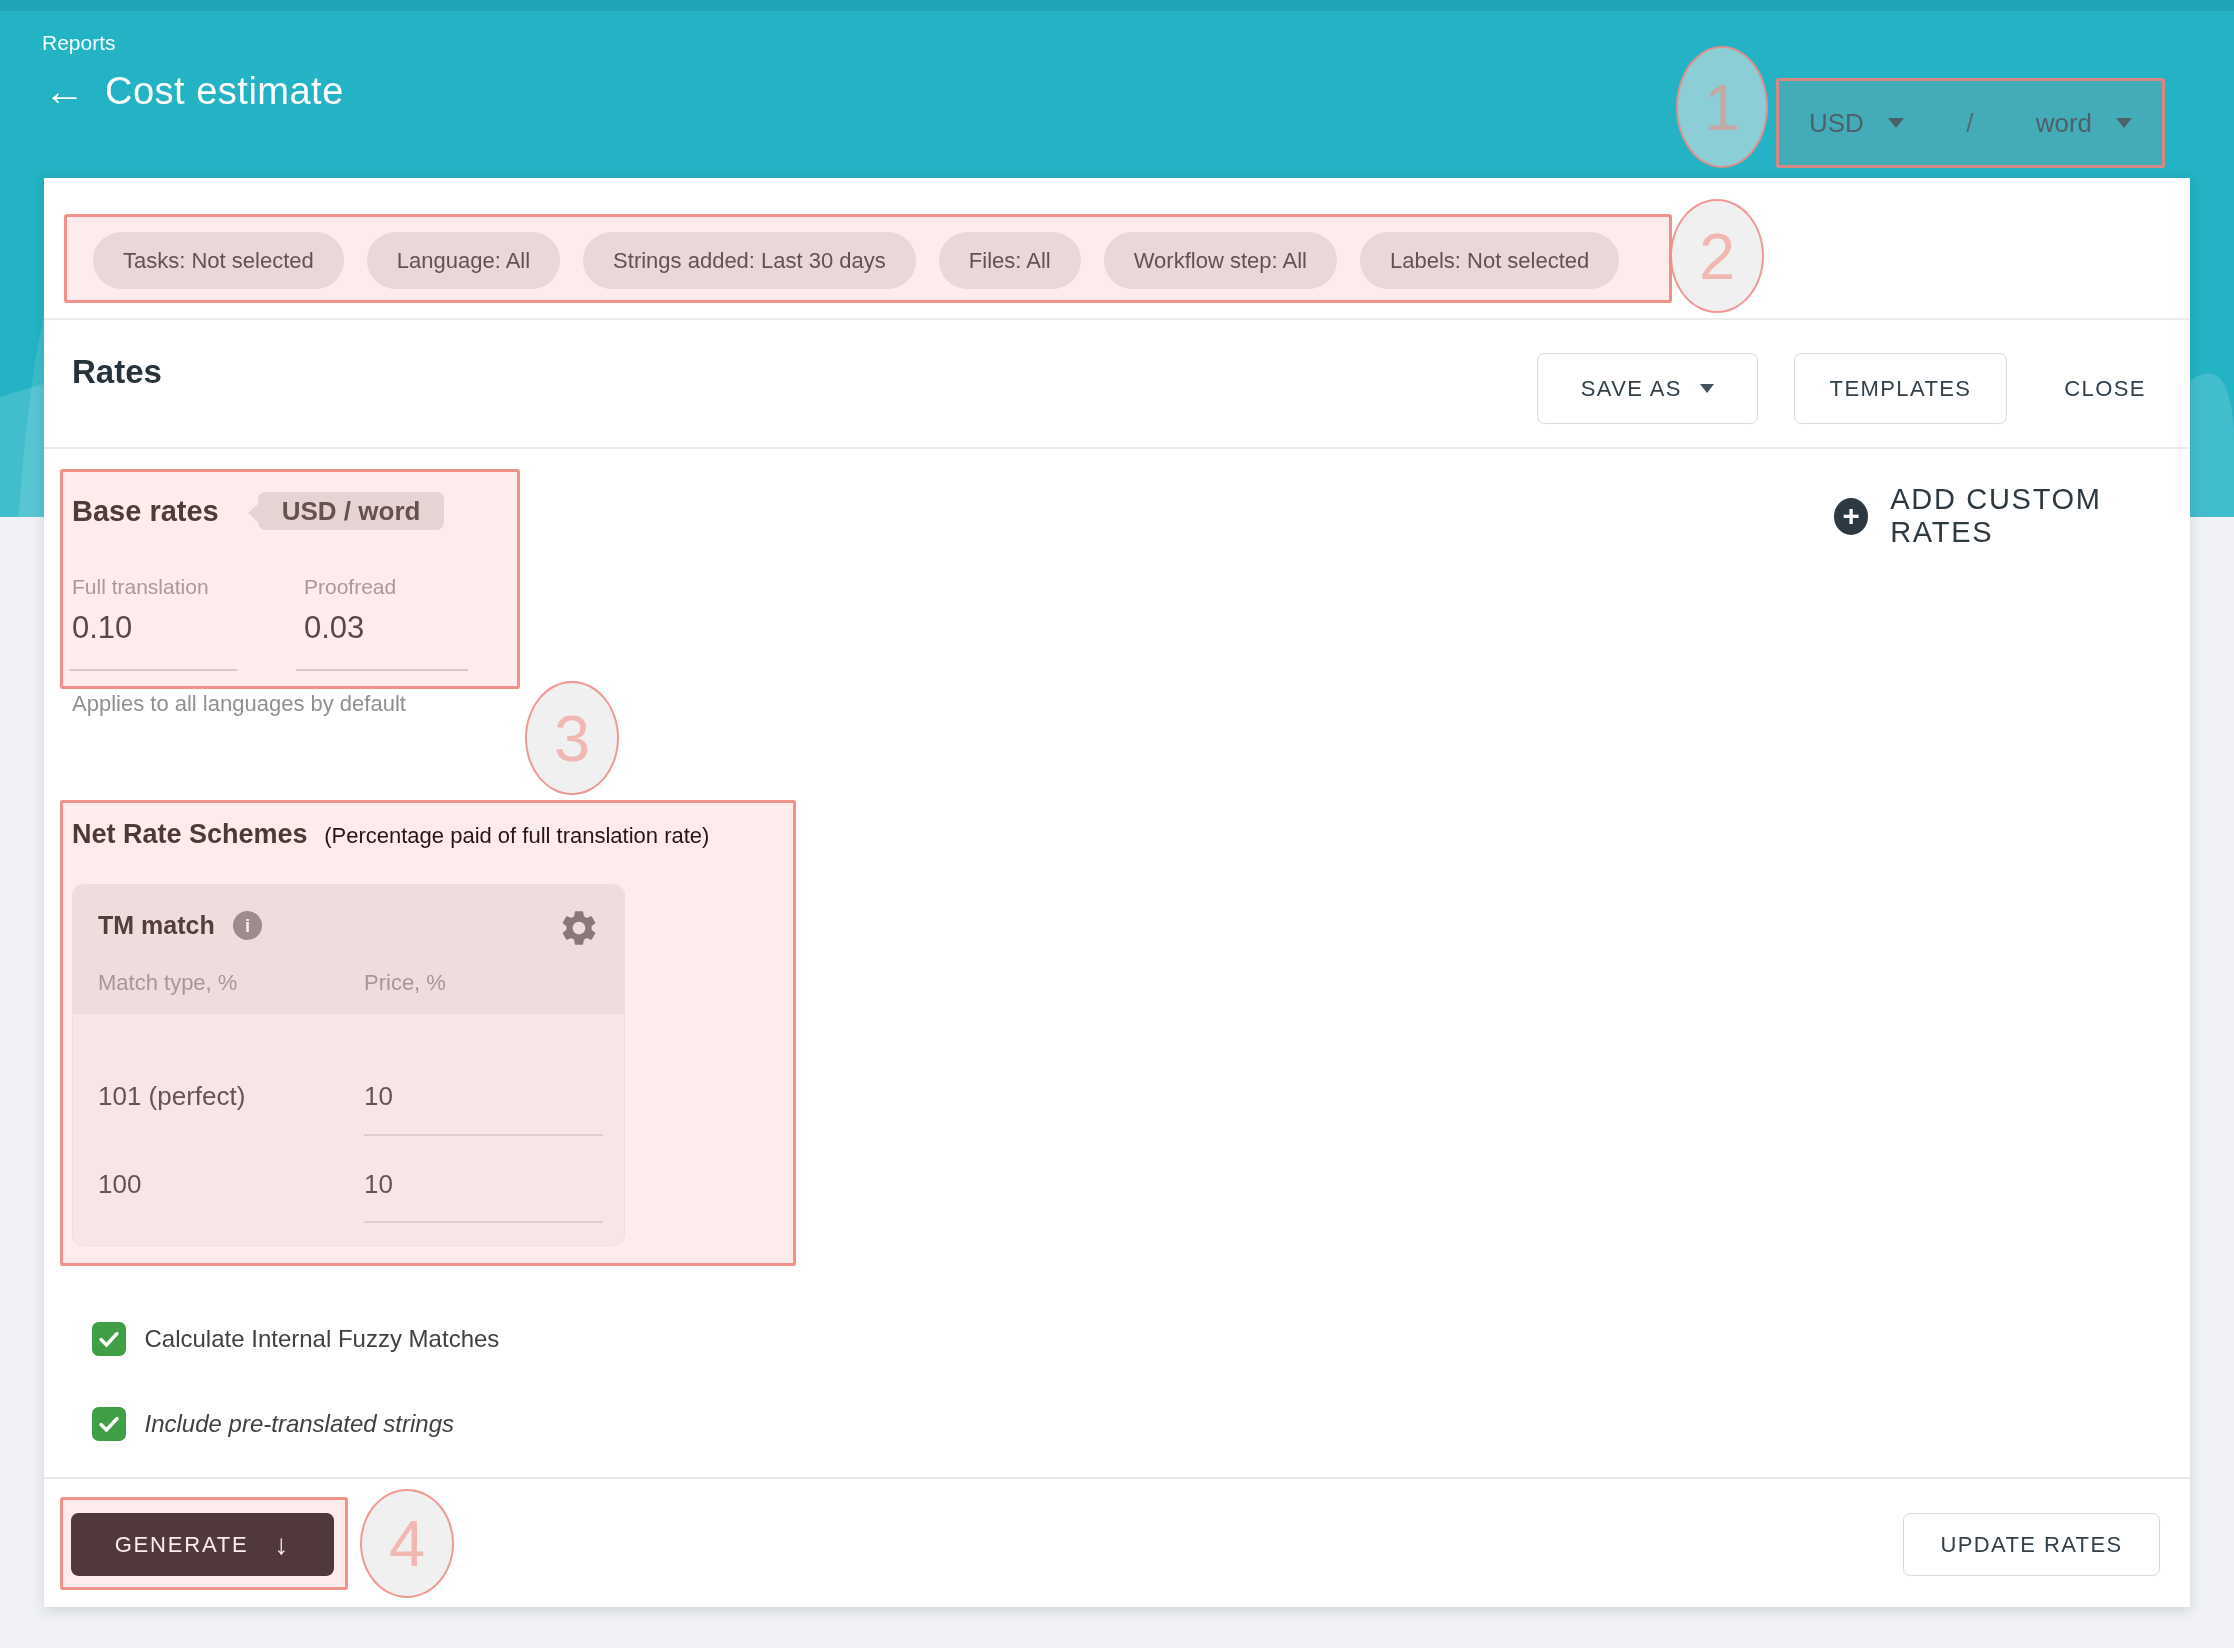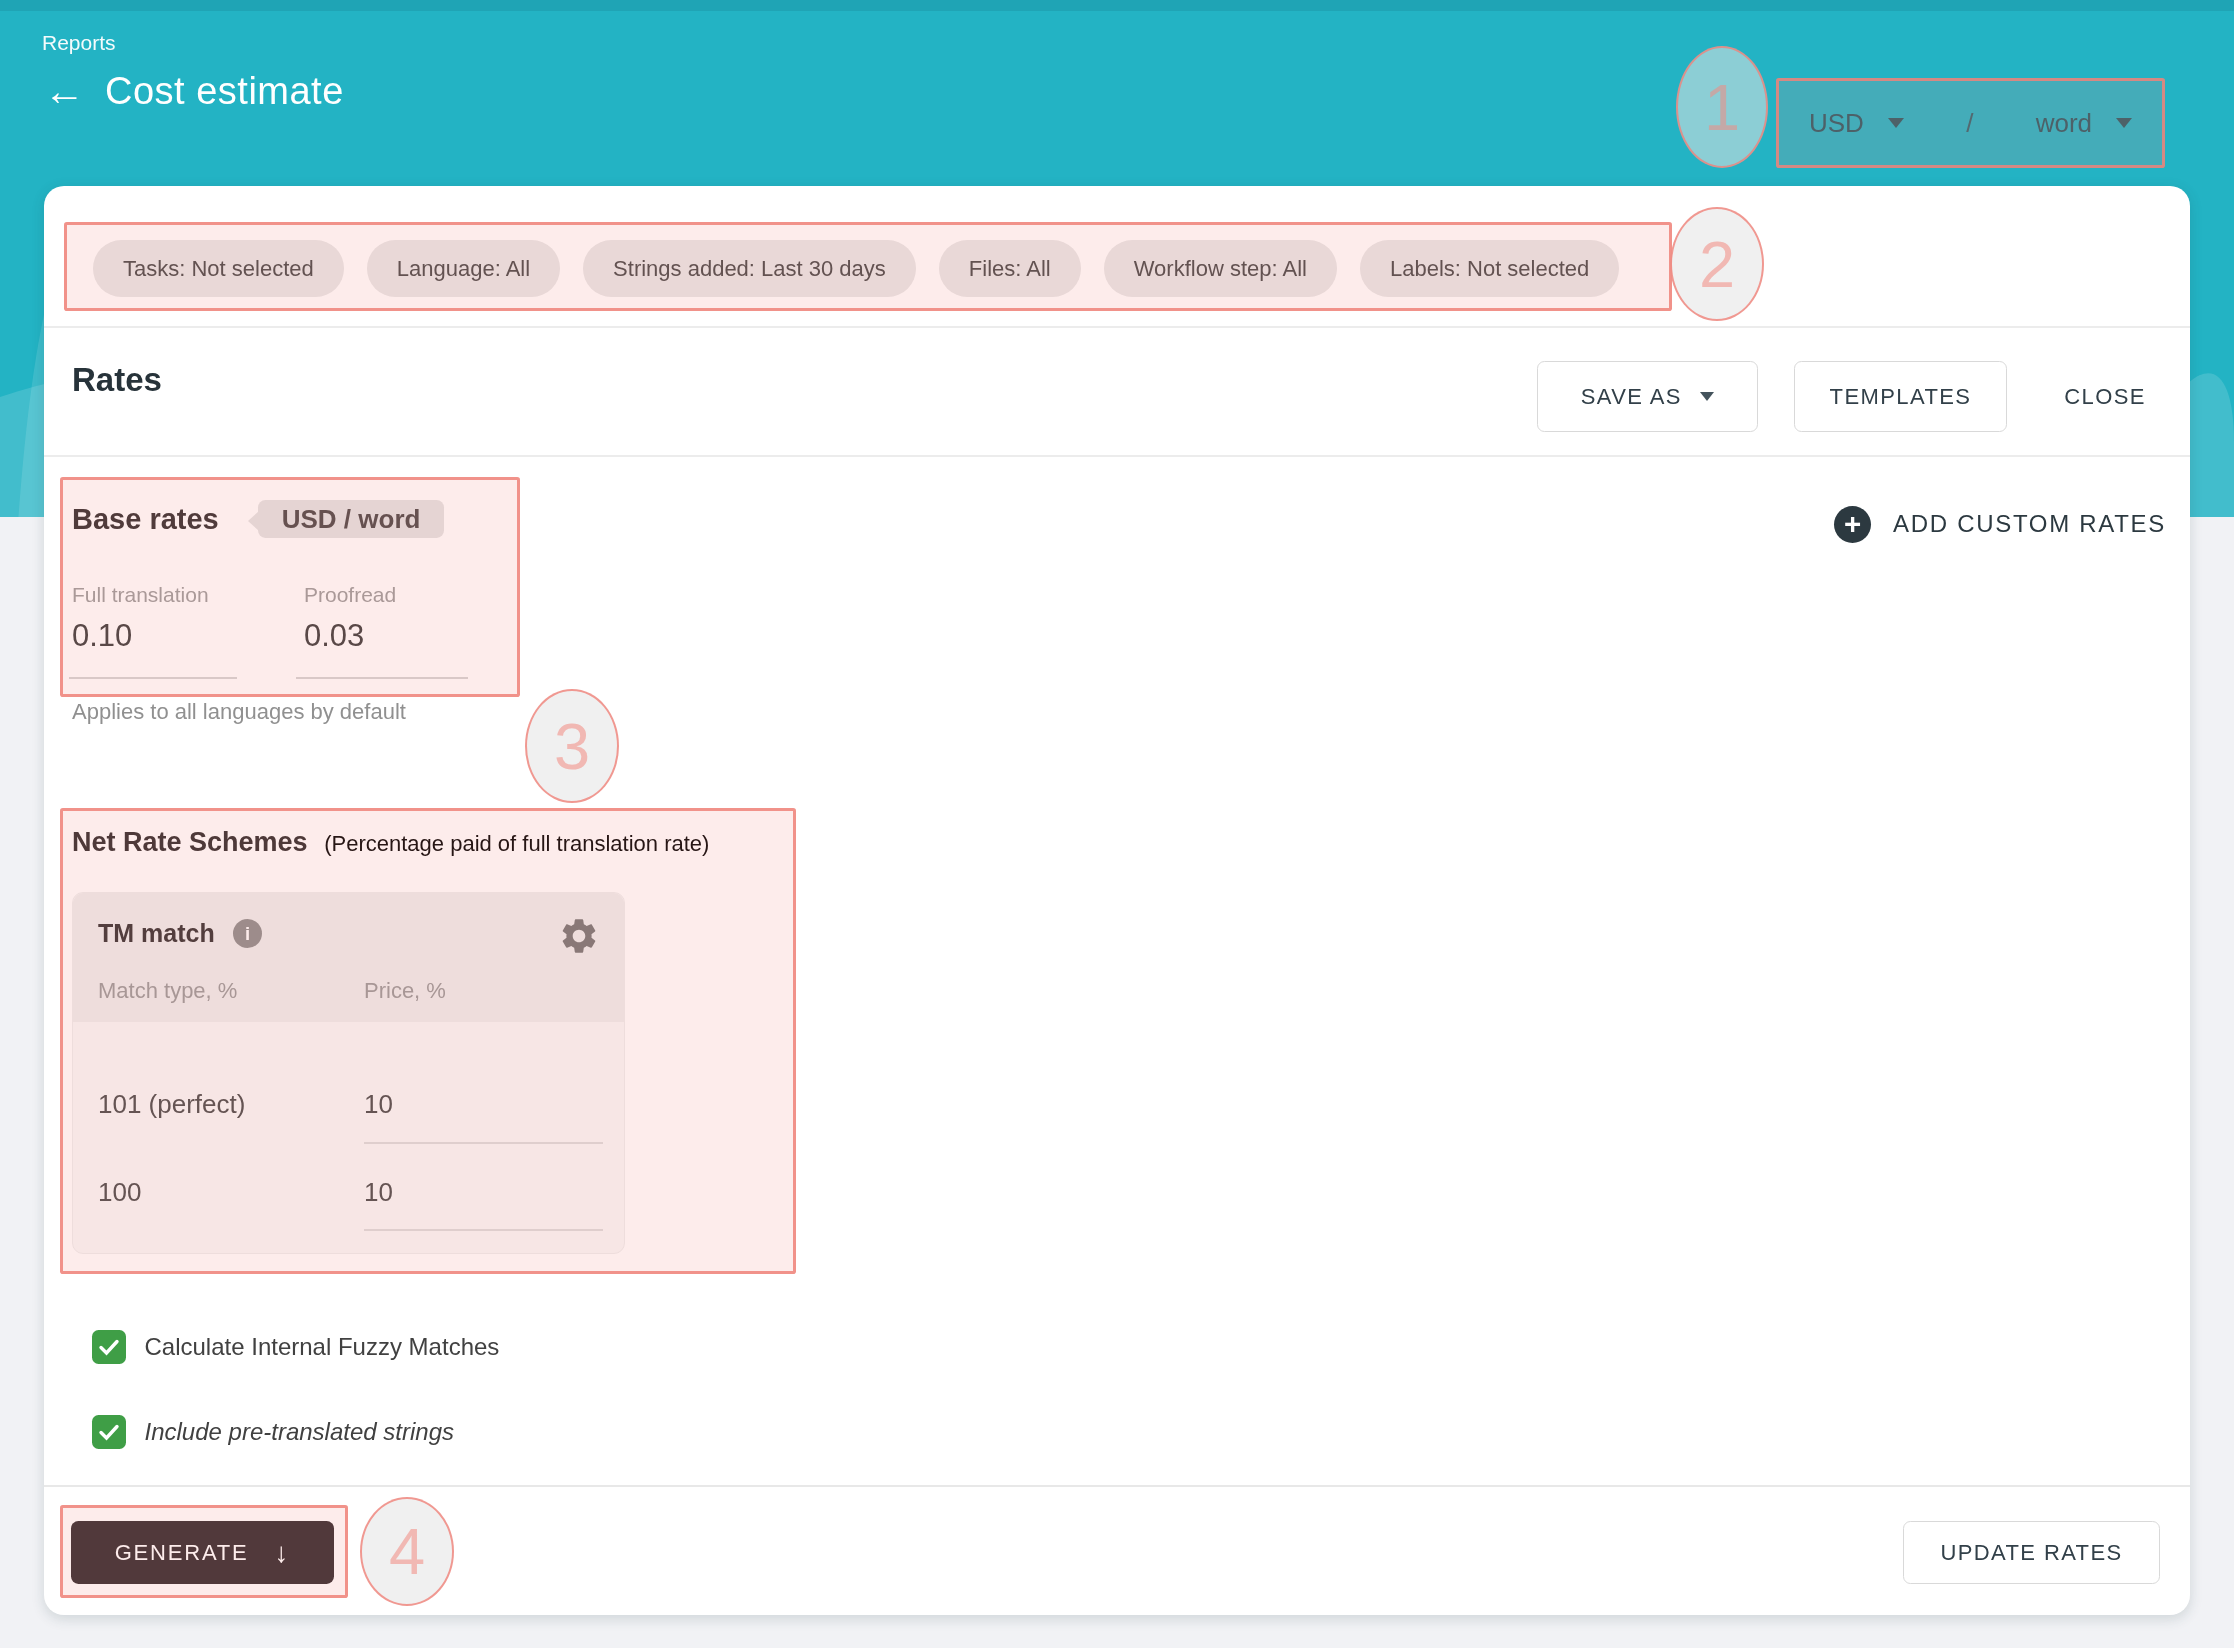--- a/index.html
+++ b/index.html
@@ -16,21 +16,21 @@
   .page-title{font-size:38px;color:#ffffff;font-weight:400;letter-spacing:0.5px;}
 
   
   .currency-selector{position:absolute;left:1776px;top:78px;width:389px;height:90px;display:flex;align-items:center;justify-content:space-between;padding:0 33px;box-sizing:border-box;z-index:2;}
   .dd{display:flex;align-items:center;gap:24px;cursor:pointer;}
   .dd-label{font-size:26px;font-weight:500;color:#2e5a64;}
   .caret-teal{width:0;height:0;border-left:8.3px solid transparent;border-right:8.3px solid transparent;border-top:10px solid #2e5a64;}
   .slash{font-size:26px;color:#35636d;}
 
   
-  .card{position:absolute;left:44px;top:178px;width:2146px;height:1429px;background:#ffffff;border-radius:20px;box-shadow:0 3.7px 13px rgba(30,60,70,0.16);z-index:1;margin-top:8px;}
+  .card{position:absolute;left:44px;top:178px;width:2146px;height:1429px;background:#ffffff;border-radius:1px;box-shadow:0 3.7px 13px rgba(30,60,70,0.16);z-index:1;}
 
   
   .chips-row{position:absolute;left:49px;top:54px;height:57px;display:flex;align-items:center;gap:23px;}
   .chip{height:57px;line-height:57px;padding:0 30px;border-radius:29px;background:#e7e7e7;color:#484848;font-size:22px;white-space:nowrap;cursor:pointer;}
 
   .divider{position:absolute;left:0;width:2146px;height:1.8px;background:#ececec;}
 
   
   .rates-title{position:absolute;left:28px;top:175px;font-size:33px;font-weight:600;color:#27333a;}
   .btn{position:absolute;box-sizing:border-box;height:71px;border:1.8px solid #d9d9d9;border-radius:7.4px;background:#fff;display:flex;align-items:center;justify-content:center;gap:18.5px;font-size:22px;font-weight:500;letter-spacing:1.4px;color:#324049;cursor:pointer;}
@@ -42,21 +42,21 @@
   .base-title{font-size:29px;font-weight:700;color:#322d2e;}
   .unit-tag{position:relative;margin-left:39px;height:34px;display:flex;align-items:center;padding:2px 24px;background:#e3e3e3;border-radius:7.4px;font-size:26px;font-weight:700;color:#4c4747;}
   .unit-tag::before{content:"";position:absolute;left:-10px;top:11px;width:0;height:0;border-top:10px solid transparent;border-bottom:10px solid transparent;border-right:11px solid #e3e3e3;}
   .field-label{position:absolute;font-size:21px;color:#9c9c9c;}
   .field-value{position:absolute;font-size:31px;color:#3c3c3c;}
   .u-line{position:absolute;height:1.8px;background:#d4d4d4;}
   .note{position:absolute;left:28px;top:513px;font-size:22px;color:#909090;}
 
   .add-custom{position:absolute;left:1790px;top:317px;height:42px;display:flex;align-items:center;gap:22px;cursor:pointer;}
   .plus-circle{width:37px;height:37px;border-radius:50%;background:#2c3940;color:#fff;font-size:29.5px;font-weight:700;display:flex;align-items:center;justify-content:center;line-height:1;}
-  .add-custom-label{font-size:24px;font-weight:500;letter-spacing:1.7px;color:#2c3940;}
+  .add-custom-label{font-size:29px;font-weight:500;letter-spacing:1.7px;color:#2c3940;}
 
   
   .nrs-title-row{position:absolute;left:28px;top:641px;display:flex;align-items:baseline;gap:16.6px;}
   .nrs-title{font-size:27px;font-weight:700;color:#2f2a2b;}
   .nrs-subtitle{font-size:22px;color:#000000;}
 
   .tm-card{position:absolute;left:28px;top:706px;width:553px;height:362px;background:#f8f8f8;border-radius:11px;border:0.9px solid #eeeeee;box-sizing:border-box;padding-left:16px;}
   .tm-header{position:absolute;left:0;top:0;width:100%;height:129px;background:#ededed;border-radius:11px 11px 0 0;}
   .tm-title-row{position:absolute;left:25px;top:26px;display:flex;align-items:center;gap:18.5px;}
   .tm-title{font-size:25px;font-weight:700;color:#353031;}

